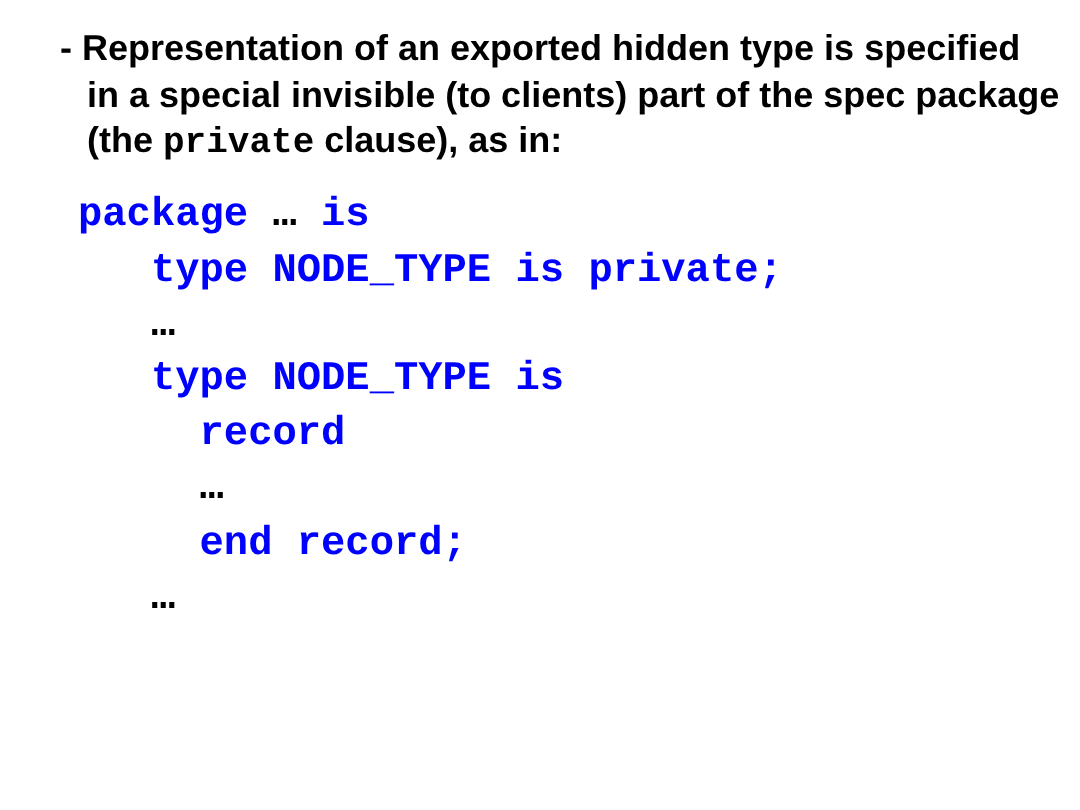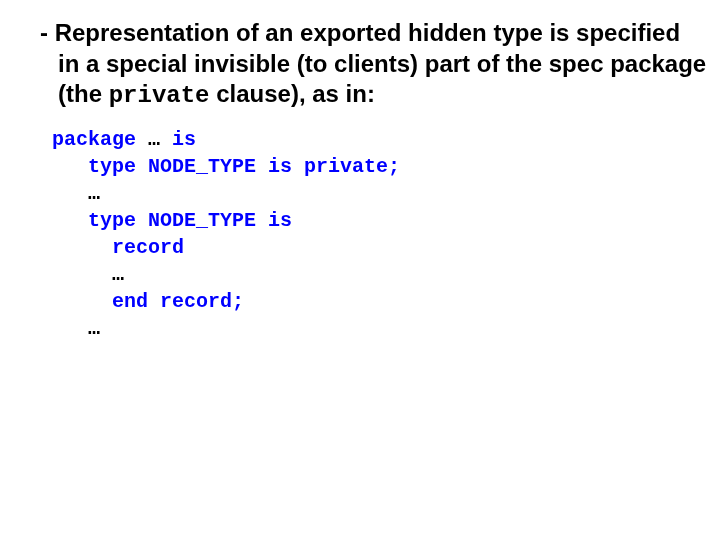--- a/index.html
+++ b/index.html
@@ -29,21 +29,21 @@
     display: inline;
   }
   .code-kw-inline {
     font-family: "Courier New", Courier, monospace;
     font-weight: bold;
     color: #000000;
   }
   .code-block {
     margin: 8px 0 16px 40px;
     font-family: "Courier New", Courier, monospace;
-    font-size: 20px;
+    font-size: 27px;
     font-weight: bold;
     color: #0000ff;
     line-height: 1.35;
     white-space: pre;
   }
   .black {
     color: #000000;
   }
 </style>
 </head>

